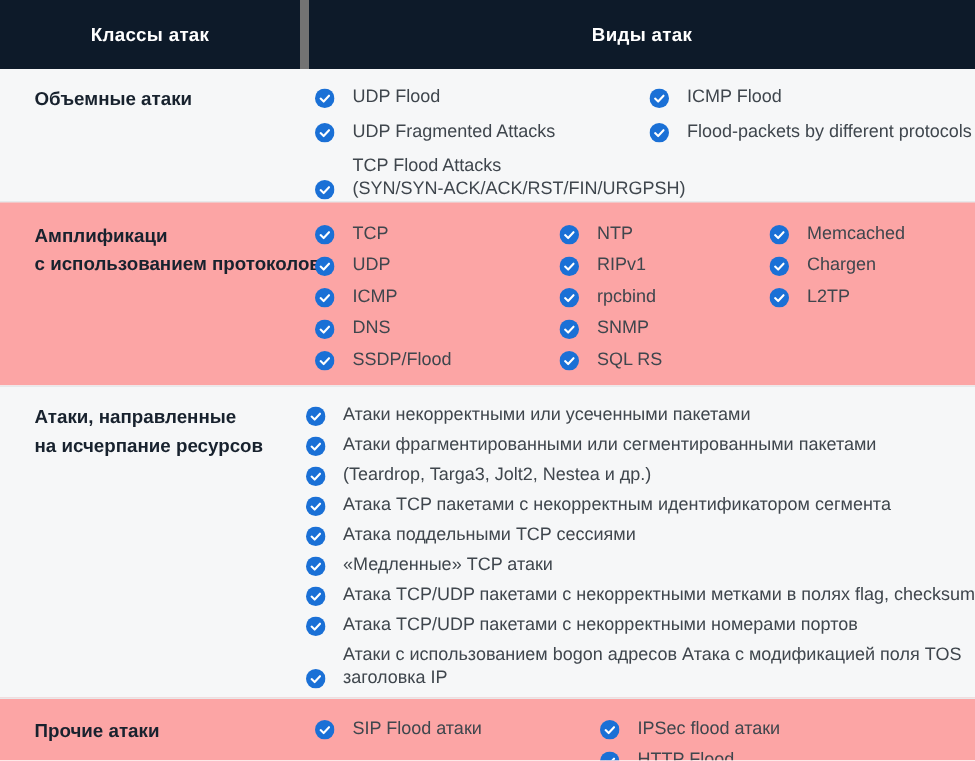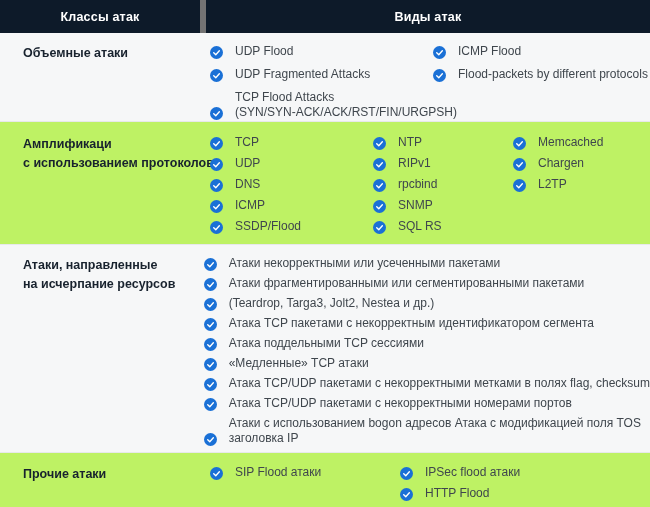--- a/index.html
+++ b/index.html
@@ -2,29 +2,29 @@
 <html style="--header_bg: #0d1a29; --check_blue: #1a70d6; --alt_row_bg: #f6f7f8; --text: #3f464d; --class_text: #18222e;"><head>
 <meta charset="utf-8">
 <style>
   :root{
     --header_bg:#0d1a29; --check_blue:#1a70d6; --alt_row_bg:#f6f7f8;
     --text:#3f464d; --class_text:#18222e; --divider:#e7e9eb;
   }
   *{margin:0;padding:0;box-sizing:border-box}
   body{font-family:"Liberation Sans",sans-serif;background:#fff}
   .page{width:650px;height:507px;background:#fff;overflow:hidden}
-  .hdr{display:flex;height:33px;gap:6px;background:#737373}
+  .hdr{display:flex;height:46px;gap:6px;background:#737373}
   .hcell{background:var(--header_bg);color:#fff;display:flex;align-items:center;justify-content:center;
          font-size:12.5px;font-weight:700;letter-spacing:.2px}
   .hcell.left{width:200px}
   .hcell.right{flex:1}
   .section{display:flex;width:100%}
   .section + .section{border-top:1px solid var(--divider)}
   .sec-gray{background:var(--alt_row_bg)}
-  .sec-white{background:#bef264}
+  .sec-white{background:#fca5a5}
   .sec1{height:88px;padding-top:11px}
   .sec2{height:123px;padding-top:13px}
   .sec3{height:208px;padding-top:11px}
   .sec4{height:59px;padding-top:12px}
   .class-cell{width:203px;padding-left:23px;font-weight:700;font-size:12.5px;line-height:19px;
               color:var(--class_text);white-space:pre}
   .types-cell{flex:1;display:flex;align-items:flex-start}
   .col{padding-left:7px}
   .c-s1c1{width:223px}
   .c-s2c1{width:163px}
@@ -128,30 +128,30 @@
             </span>
           <span class="t">UDP</span>
         </div>
         <div class="item">
           <span class="chk">
               <svg viewBox="0 0 16 16" width="13" height="13">
                 <circle cx="8" cy="8" r="8" fill="currentColor"></circle>
                 <path d="M4.6 8.3 7.1 10.7 11.5 5.9" fill="none" stroke="#fff" stroke-width="1.7" stroke-linecap="round" stroke-linejoin="round"></path>
               </svg>
             </span>
+          <span class="t">ICMP</span>
+        </div>
+        <div class="item">
+          <span class="chk">
+              <svg viewBox="0 0 16 16" width="13" height="13">
+                <circle cx="8" cy="8" r="8" fill="currentColor"></circle>
+                <path d="M4.6 8.3 7.1 10.7 11.5 5.9" fill="none" stroke="#fff" stroke-width="1.7" stroke-linecap="round" stroke-linejoin="round"></path>
+              </svg>
+            </span>
           <span class="t">DNS</span>
-        </div>
-        <div class="item">
-          <span class="chk">
-              <svg viewBox="0 0 16 16" width="13" height="13">
-                <circle cx="8" cy="8" r="8" fill="currentColor"></circle>
-                <path d="M4.6 8.3 7.1 10.7 11.5 5.9" fill="none" stroke="#fff" stroke-width="1.7" stroke-linecap="round" stroke-linejoin="round"></path>
-              </svg>
-            </span>
-          <span class="t">ICMP</span>
         </div>
         <div class="item">
           <span class="chk">
               <svg viewBox="0 0 16 16" width="13" height="13">
                 <circle cx="8" cy="8" r="8" fill="currentColor"></circle>
                 <path d="M4.6 8.3 7.1 10.7 11.5 5.9" fill="none" stroke="#fff" stroke-width="1.7" stroke-linecap="round" stroke-linejoin="round"></path>
               </svg>
             </span>
           <span class="t">SSDP/Flood</span>
         </div>

